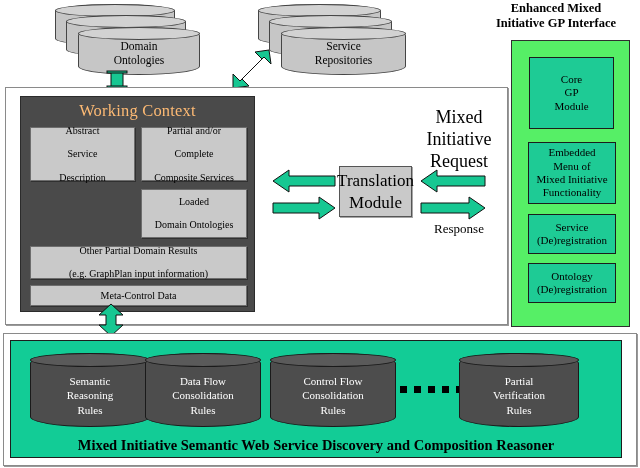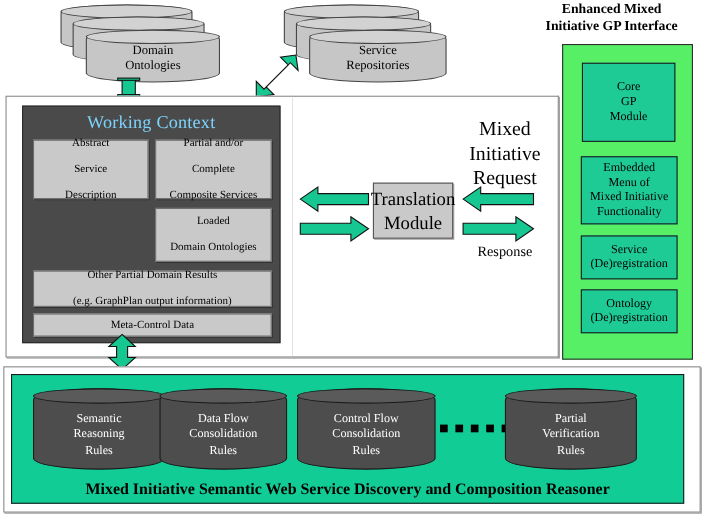--- a/index.html
+++ b/index.html
@@ -57,21 +57,21 @@
     left:266px;top:87px;width:242px;height:238px;
     background:#ffffff;border:1px solid #8a8a8a;border-left:none;
     box-sizing:border-box;box-shadow:1px 1px 0 #9a9a9a;
   }
   #working-context{
     left:14px;top:8px;width:235px;height:216px;
     background:#4a4a4a;border:1px solid #2b2b2b;box-sizing:border-box;
   }
   #wc-title{
     position:absolute;left:0;right:0;top:4px;text-align:center;
-    color:#7dd3fc;font-size:16.5px;letter-spacing:.2px;
+    color:#fdba74;font-size:16.5px;letter-spacing:.2px;
   }
   .wcbox{
     position:absolute;background:#c9c9c9;border:1px solid #6d6d6d;
     box-sizing:border-box;text-align:center;font-size:10px;line-height:1.18;
     display:flex;align-items:center;justify-content:center;
     box-shadow:1px 1px 0 rgba(0,0,0,.35);
   }
   .wcbox span{display:block;padding:0 2px;}
 
   
@@ -189,21 +189,21 @@
     <div class="wcbox" style="left:120px;top:92px;width:106px;height:49px;">
       <span>
         <span>Loaded</span><br>
         <span>Domain Ontologies</span>
       </span>
     </div>
 
     <div class="wcbox" style="left:9px;top:149px;width:217px;height:33px;">
       <span>
         <span>Other Partial Domain Results</span><br>
-        <span>(e.g. GraphPlan output information)</span>
+        <span>(e.g. GraphPlan input information)</span>
       </span>
     </div>
 
     <div class="wcbox" style="left:9px;top:188px;width:217px;height:21px;">
       <span>Meta-Control Data</span>
     </div>
   </div>
 </div>
 
 <div class="abs" id="mid-panel">

